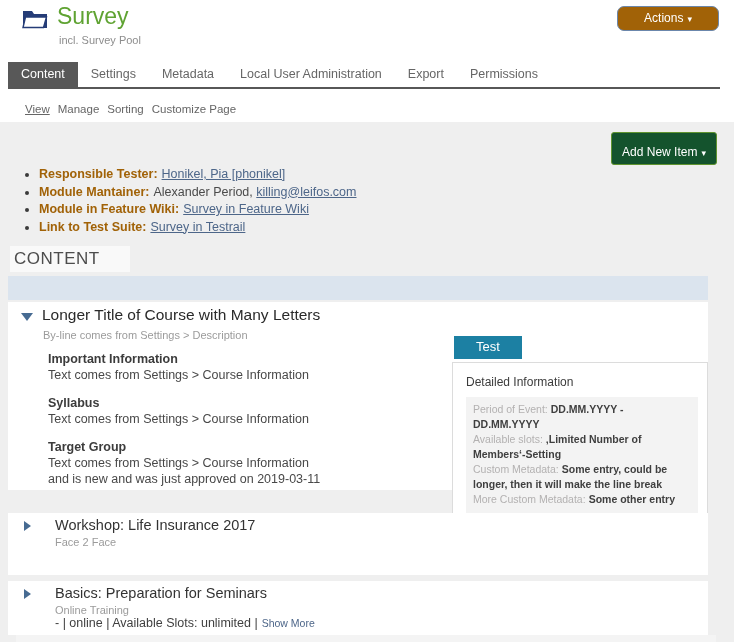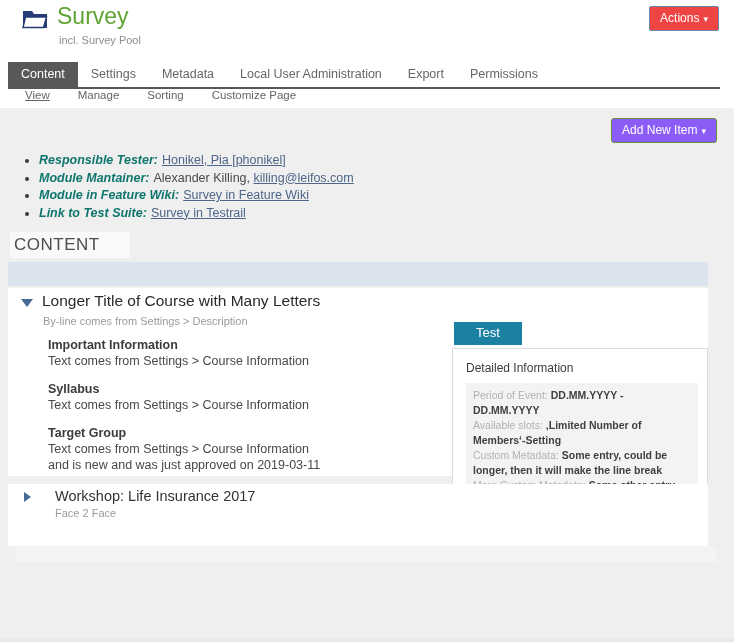--- a/index.html
+++ b/index.html
@@ -8,53 +8,53 @@
     background:#e9e9e9;
     font-family:"Liberation Sans", sans-serif;
     -webkit-font-smoothing:antialiased;
   }
   
   .header{background:#fff;height:62px;position:relative;}
   .folder-icon{position:absolute;left:22px;top:10px;width:26px;height:19px;}
   .page-title{position:absolute;left:57px;top:3px;font-size:23px;color:#5fa332;}
   .page-subtitle{position:absolute;left:59px;top:34px;font-size:11px;color:#8d8d8d;text-align:center;}
   .actions-btn{
-    position:absolute;right:15px;top:6px;background:#ef4444;border:1px solid #6b87ac;
-    color:#fff;font-size:12px;padding:4px 10px 5px;border-radius:2px;cursor:pointer;
+    position:absolute;right:15px;top:6px;background:#a16207;border:1px solid #6b87ac;
+    color:#fff;font-size:12px;padding:4px 26px 5px;border-radius:7px;cursor:pointer;
   }
   .caret{font-size:9px;margin-left:4px;}
   
   .tabbar-wrap{background:#fff;}
   .tabbar{margin-left:8px;width:712px;border-bottom:2px solid #575757;display:flex;box-sizing:border-box;}
   .tab{padding:5px 13px 6px;font-size:12.5px;color:#666;cursor:pointer;white-space:nowrap;}
   .tab.active{background:#585858;color:#fff;}
-  .subtabs{background:#fff;padding:0 0 7px 25px;display:flex;gap:28px;}
+  .subtabs{background:#fff;padding:14px 0 7px 25px;display:flex;gap:8px;}
   .subtab{font-size:11.5px;color:#666;cursor:pointer;}
   .subtab.active{text-decoration:underline;}
   
   .lower{background:#efefef;height:530px;box-sizing:border-box;overflow:hidden;}
   .toolbar{height:42px;position:relative;}
   .add-btn{
-    position:absolute;right:17px;top:10px;background:#8b5cf6;border:1px solid #60942f;
-    color:#fff;font-size:12px;padding:4px 10px 5px;border-radius:3px;cursor:pointer;
+    position:absolute;right:17px;top:10px;background:#14532d;border:1px solid #60942f;
+    color:#fff;font-size:12px;padding:12px 10px 5px;border-radius:3px;cursor:pointer;
   }
   .info-list{margin:2px 0 0 24px;padding-left:15px;list-style:disc;color:#3a3a3a;}
   .info-list li{font-size:12.5px;line-height:17.5px;}
-  .info-label{font-weight:bold;color:#0f766e;margin-right:4px;font-style:italic;}
+  .info-label{font-weight:bold;color:#a16207;margin-right:4px;}
   .info-mid{color:#4a4a4a;}
   .info-link{color:#4d6689;text-decoration:underline;cursor:pointer;}
   .content-heading{
     display:inline-block;margin:10px 0 4px 10px;background:#f9f9f9;
     padding:3px 30px 3px 4px;font-size:17px;color:#4d4d4d;letter-spacing:.5px;
   }
   .list{margin-left:8px;width:700px;}
   .list-header-bar{height:24px;background:#dbe4ee;}
   .card{background:#fff;position:relative;}
   .card1{height:188px;margin-top:2px;}
-  .card2{height:62px;margin-top:8px;padding-left:12px;}
+  .card2{height:62px;margin-top:23px;padding-left:12px;}
   .card3{height:54px;margin-top:6px;}
   
   .tri-down{
     position:absolute;left:13px;top:11px;width:0;height:0;cursor:pointer;
     border-left:6px solid transparent;border-right:6px solid transparent;border-top:8px solid #476b92;
   }
   .tri-right{
     position:absolute;left:16px;top:8px;width:0;height:0;cursor:pointer;
     border-top:5px solid transparent;border-bottom:5px solid transparent;border-left:7px solid #476b92;
   }
@@ -116,21 +116,21 @@
 
   <div class="toolbar">
     <button class="add-btn"><span>Add New Item</span><span class="caret">▾</span></button>
   </div>
 
   <ul class="info-list">
     <li>
       <span class="info-label">Responsible Tester:</span><span class="info-mid"></span><span class="info-link">Honikel, Pia [phonikel]</span>
     </li>
     <li>
-      <span class="info-label">Module Mantainer:</span><span class="info-mid">Alexander Killing, </span><span class="info-link">killing@leifos.com</span>
+      <span class="info-label">Module Mantainer:</span><span class="info-mid">Alexander Period, </span><span class="info-link">killing@leifos.com</span>
     </li>
     <li>
       <span class="info-label">Module in Feature Wiki:</span><span class="info-mid"></span><span class="info-link">Survey in Feature Wiki</span>
     </li>
     <li>
       <span class="info-label">Link to Test Suite:</span><span class="info-mid"></span><span class="info-link">Survey in Testrail</span>
     </li>
   </ul>
 
   <div><span class="content-heading">CONTENT</span></div>
@@ -166,16 +166,22 @@
         </div>
       </div>
     </div>
 
     <div class="card card2">
       <span class="tri-right"></span>
       <span class="c-title">Workshop: Life Insurance 2017</span>
       <span class="c-byline">Face 2 Face</span>
     </div>
 
+    <div class="card card3">
+      <span class="tri-right"></span>
+      <span class="c-title">Basics: Preparation for Seminars</span>
+      <span class="c-byline">Online Training</span>
+      <span class="c-meta"><span>- | online | Available Slots: unlimited |</span><span class="show-more">Show More</span></span>
+    </div>
 
     <div class="bottom-strip"></div>
   </div>
 </div>
 
 </body></html>

